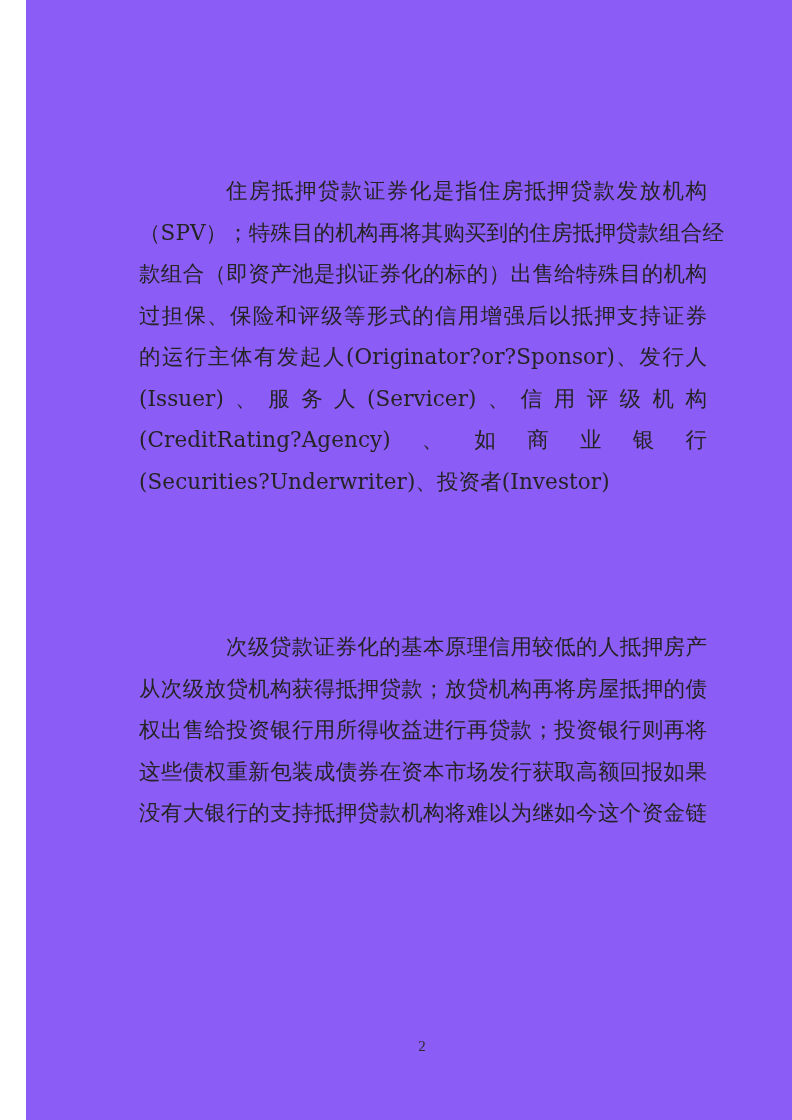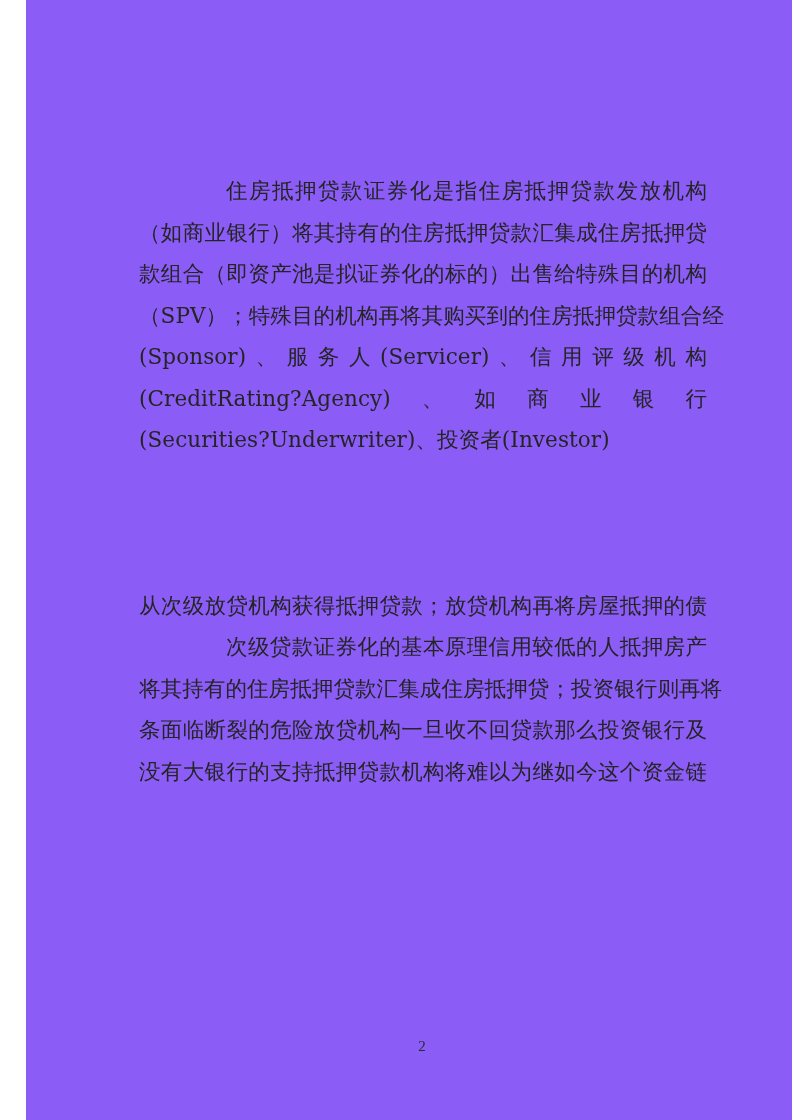--- a/index.html
+++ b/index.html
@@ -82,35 +82,36 @@
 </style>
 </head>
 <body>
 
 <div id="page">
 
   <div class="text-column">
 
     <div class="para indent" style="text-indent: 0px;">
       <span class="jline" style="text-indent: 87px;">住房抵押贷款证券化是指住房抵押贷款发放机构</span>
-      <span class="jline">（如商业银行）将其持有的住房抵押贷款汇集成住房抵押贷</span>
+      <span class="jline">（SPV）；特殊目的机构再将其购买到的住房抵押贷款组合经</span>
       <span class="jline">款组合（即资产池是拟证券化的标的）出售给特殊目的机构</span>
-      <span class="jline">（SPV）；特殊目的机构再将其购买到的住房抵押贷款组合经</span>
-      <span class="jline">(Sponsor)、服务人(Servicer)、信用评级机构</span>
+      <span class="jline">过担保、保险和评级等形式的信用增强后以抵押支持证券</span>
+      <span class="jline">的运行主体有发起人(Originator?or?Sponsor)、发行人</span>
+      <span class="jline">(Issuer)、服务人(Servicer)、信用评级机构</span>
       <span class="jline">(CreditRating?Agency)、如商业银行</span>
       <span class="jline-last">(Securities?Underwriter)、投资者(Investor)</span>
     </div>
 
     <div class="gap"></div>
 
     <div class="para indent" style="text-indent: 0px;">
+      <span class="jline" style="text-indent: 87px;">次级贷款证券化的基本原理信用较低的人抵押房产</span>
       <span class="jline">从次级放贷机构获得抵押贷款；放贷机构再将房屋抵押的债</span>
-      <span class="jline" style="text-indent: 87px;">次级贷款证券化的基本原理信用较低的人抵押房产</span>
-      <span class="jline">将其持有的住房抵押贷款汇集成住房抵押贷；投资银行则再将</span>
-      <span class="jline">条面临断裂的危险放贷机构一旦收不回贷款那么投资银行及</span>
+      <span class="jline">权出售给投资银行用所得收益进行再贷款；投资银行则再将</span>
+      <span class="jline">这些债权重新包装成债券在资本市场发行获取高额回报如果</span>
       <span class="jline">没有大银行的支持抵押贷款机构将难以为继如今这个资金链</span>
     </div>
 
   </div>
 
   <div class="page-number">2</div>
 
 </div>
 
 </body></html>

